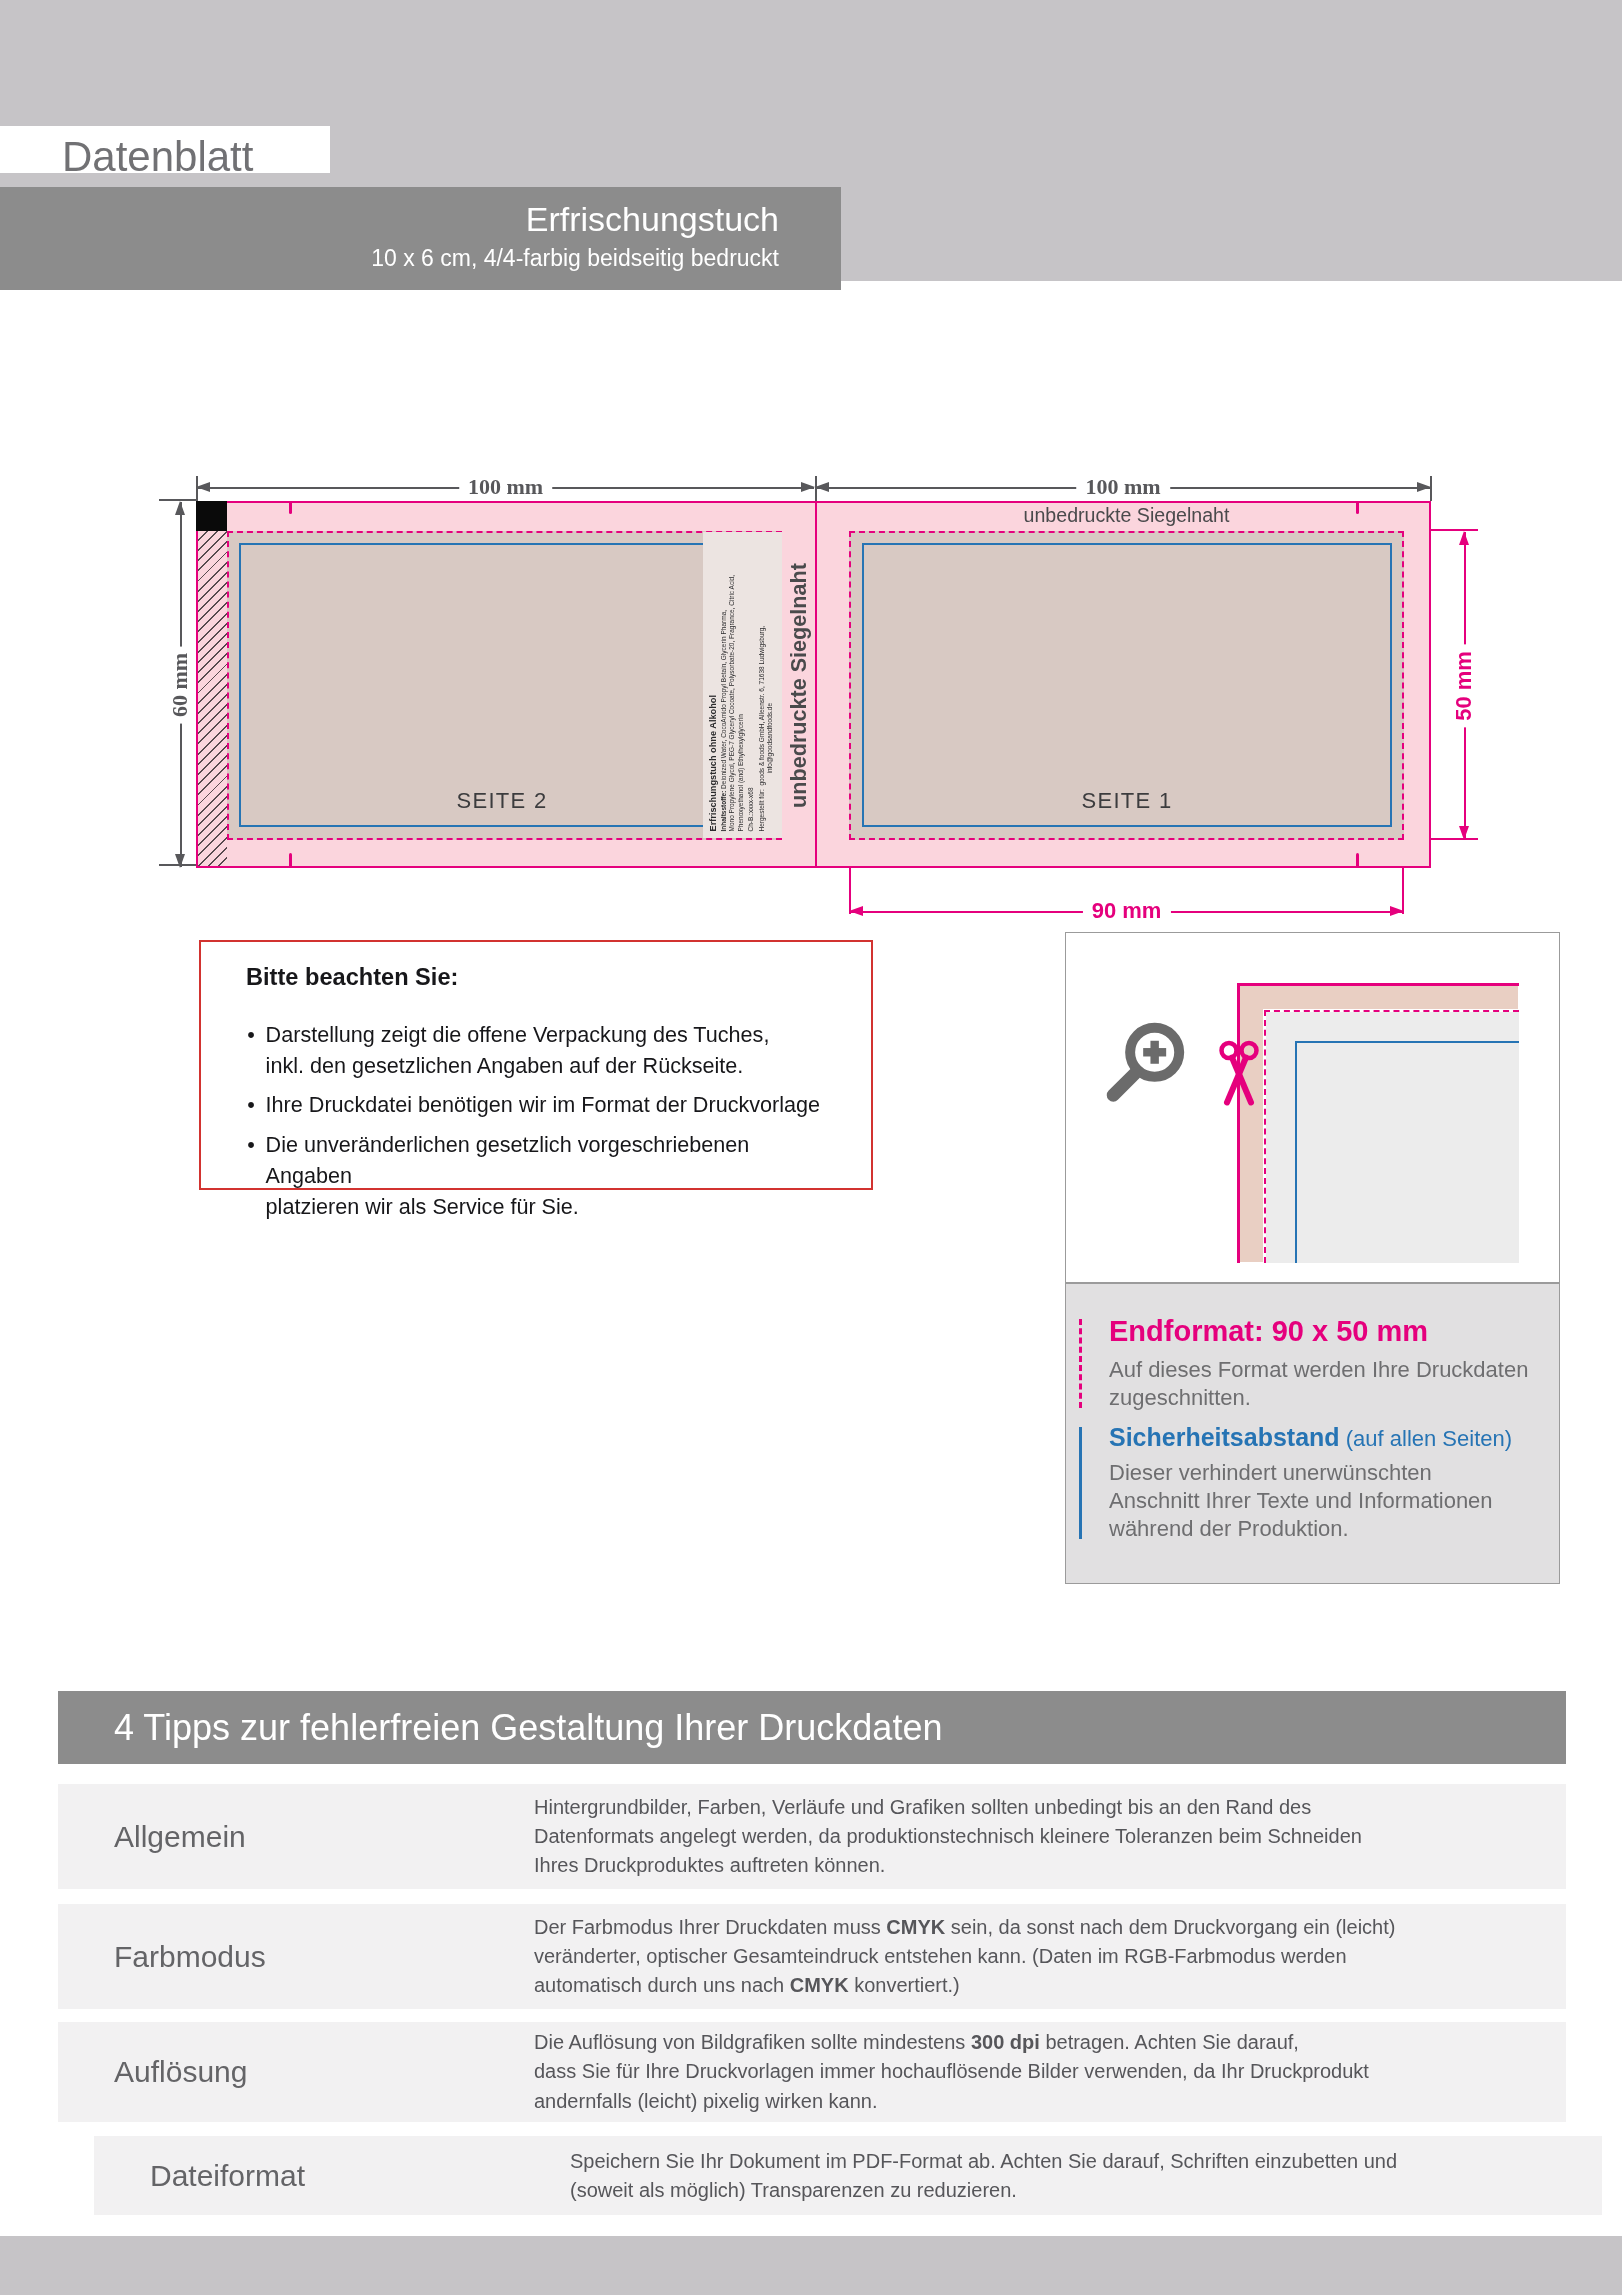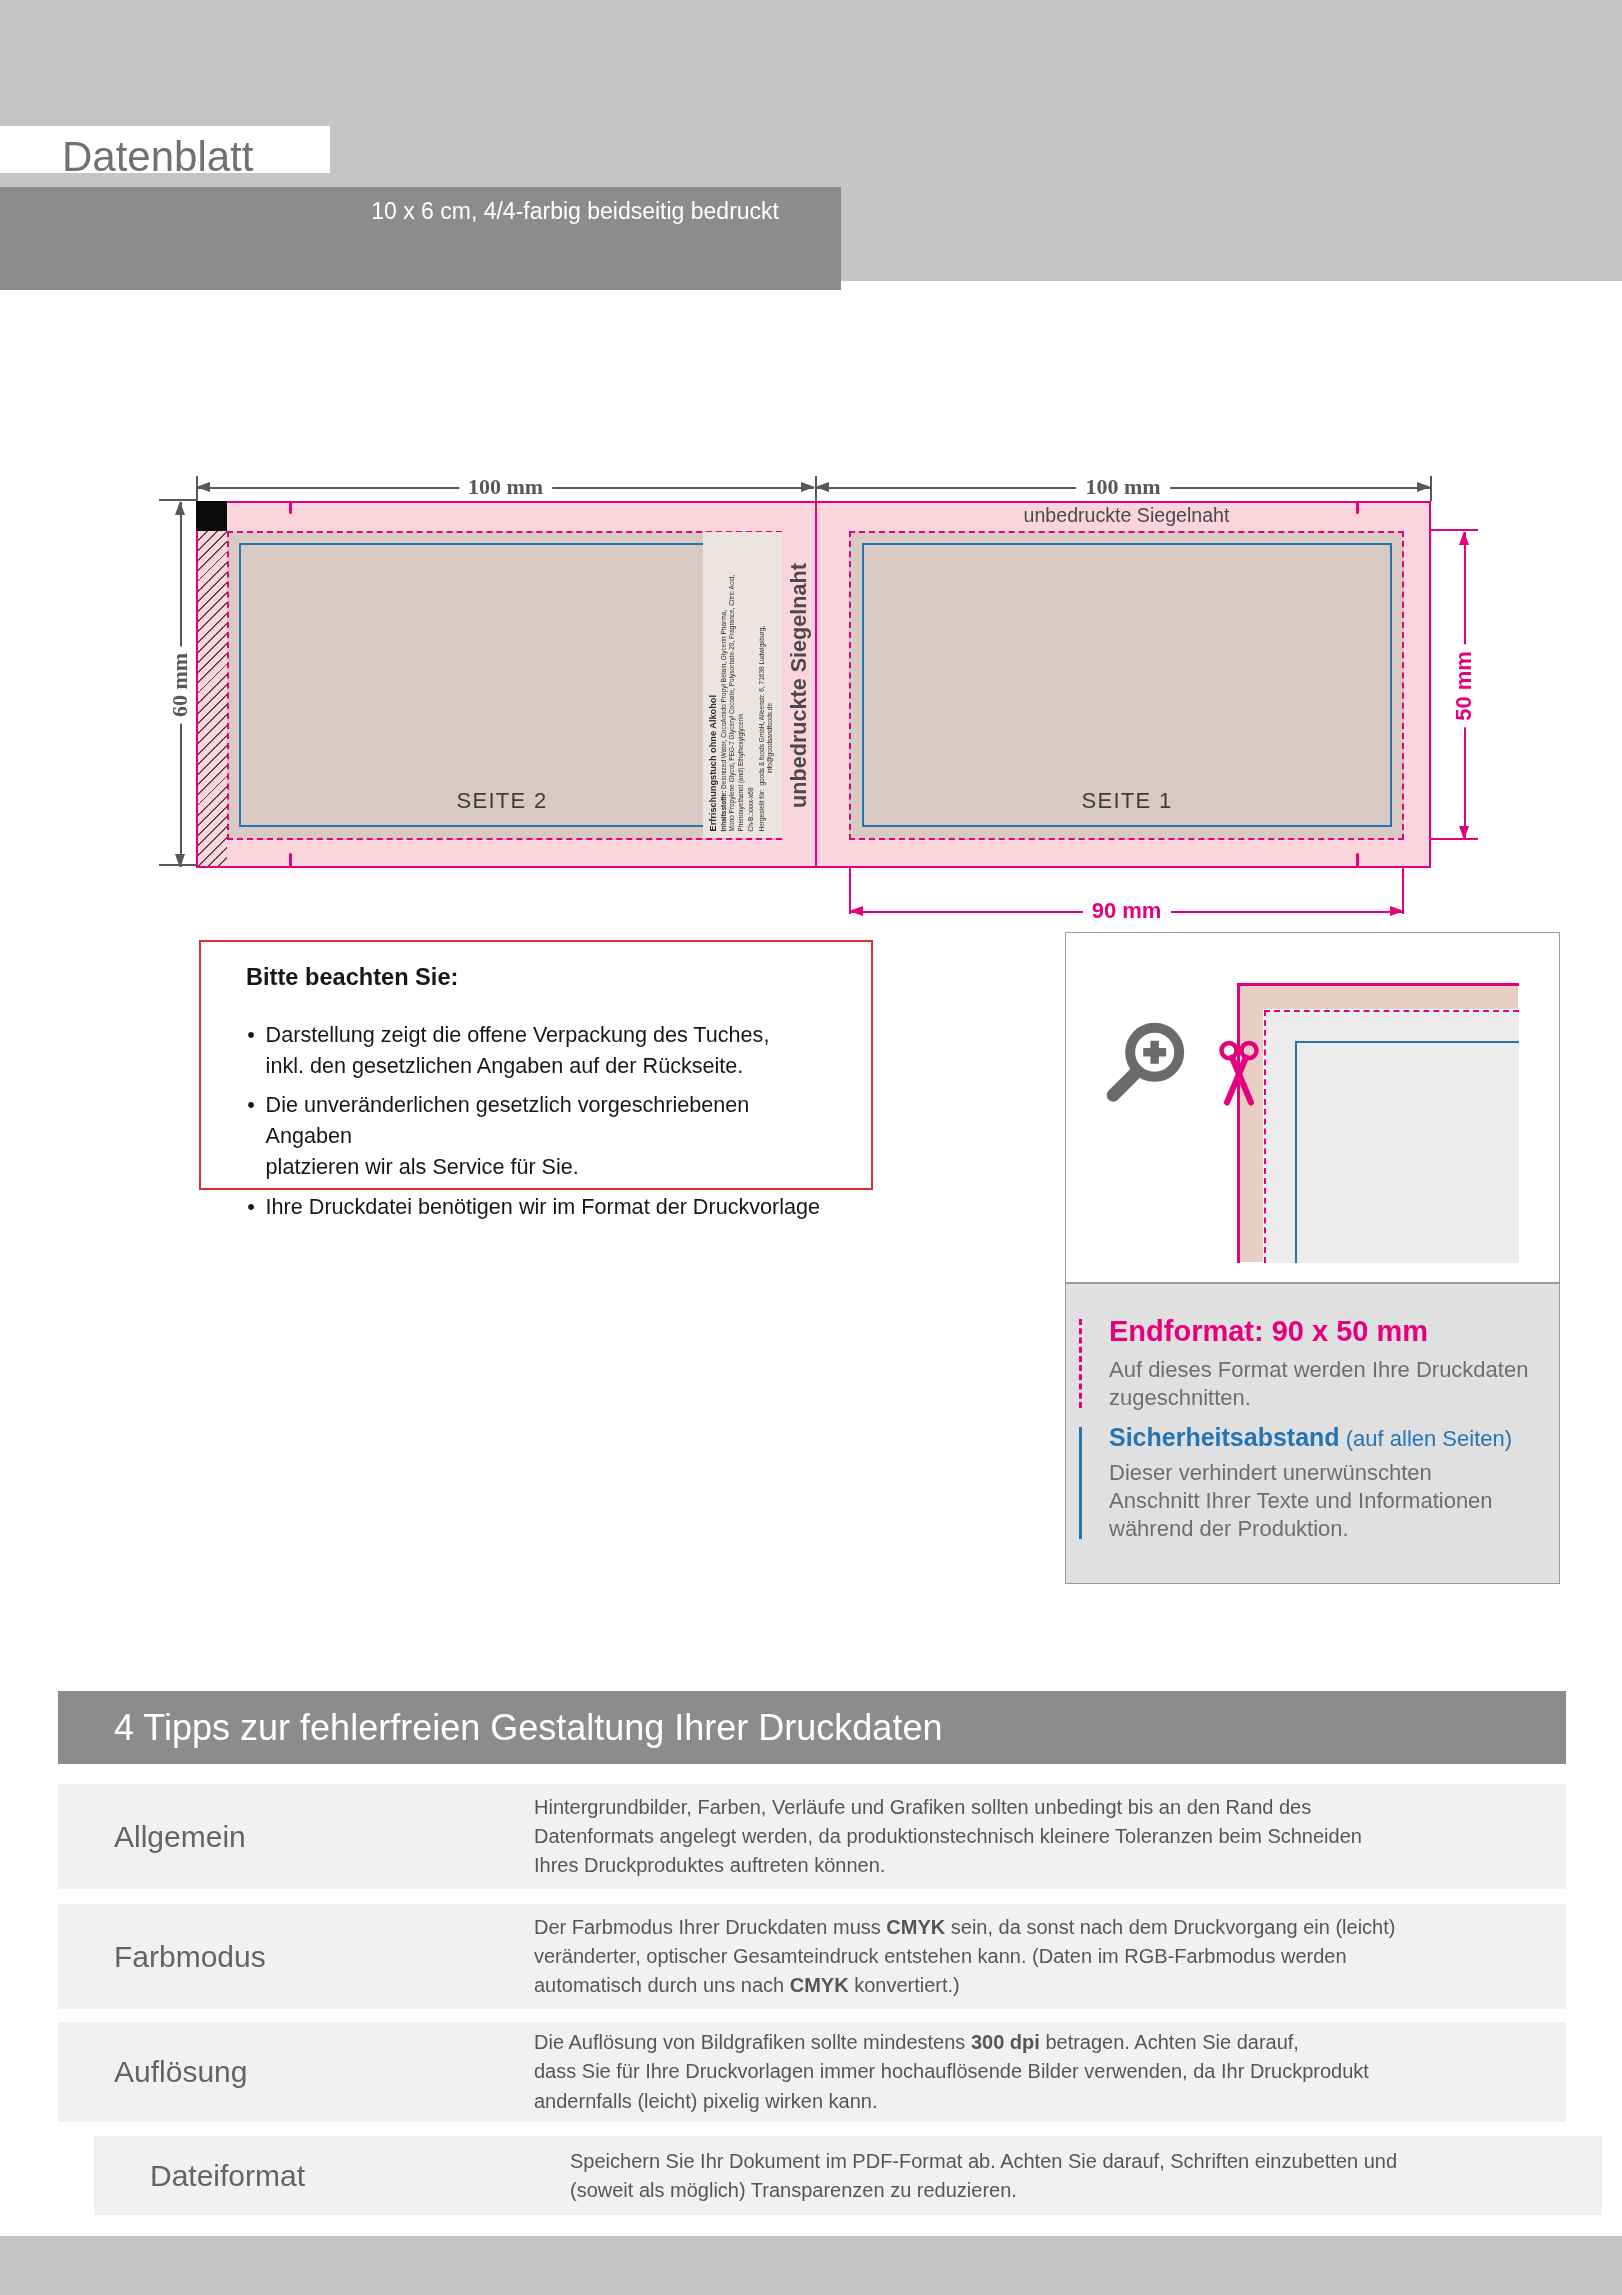--- a/index.html
+++ b/index.html
@@ -121,20 +121,21 @@
 </head>
 <body>
 
 <div class="page">
 
   <div class="abs band-top"></div>
   <div class="abs dbox">
     <span>Datenblatt</span>
   </div>
   <div class="abs tbar">
+    <div class="ptitle">Erfrischungstuch</div>
     <div class="psub">10 x 6 cm, 4/4-farbig beidseitig bedruckt</div>
   </div>
 
   <div>
 
     <div class="ext" style="left:196px;top:476px;width:2px;height:25px;"></div>
     <div class="ext" style="left:815px;top:476px;width:2px;height:25px;"></div>
     <div class="ext" style="left:1430px;top:476px;width:2px;height:25px;"></div>
     <div class="ext" style="left:159px;top:499px;width:39px;height:2px;"></div>
     <div class="ext" style="left:159px;top:864px;width:39px;height:2px;"></div>
@@ -207,23 +208,23 @@
 
     <div class="abs seite" style="left:404px;top:788px;">SEITE 2</div>
     <div class="abs seite" style="left:1029px;top:788px;">SEITE 1</div>
   </div>
 
   <div class="abs notice">
     <h3>Bitte beachten Sie:</h3>
     <ul>
       <li>Darstellung zeigt die offene Verpackung des Tuches,
 inkl. den gesetzlichen Angaben auf der Rückseite.</li>
+      <li>Ihre Druckdatei benötigen wir im Format der Druckvorlage</li>
       <li>Die unveränderlichen gesetzlich vorgeschriebenen Angaben
 platzieren wir als Service für Sie.</li>
-      <li>Ihre Druckdatei benötigen wir im Format der Druckvorlage</li>
     </ul>
   </div>
 
   <div class="abs panel">
 
     <div class="il il-tan-v"></div>
     <div class="il il-tan-h"></div>
     <div class="il il-gray"></div>
     <div class="il il-bleed-v"></div>
     <div class="il il-bleed-h"></div>

